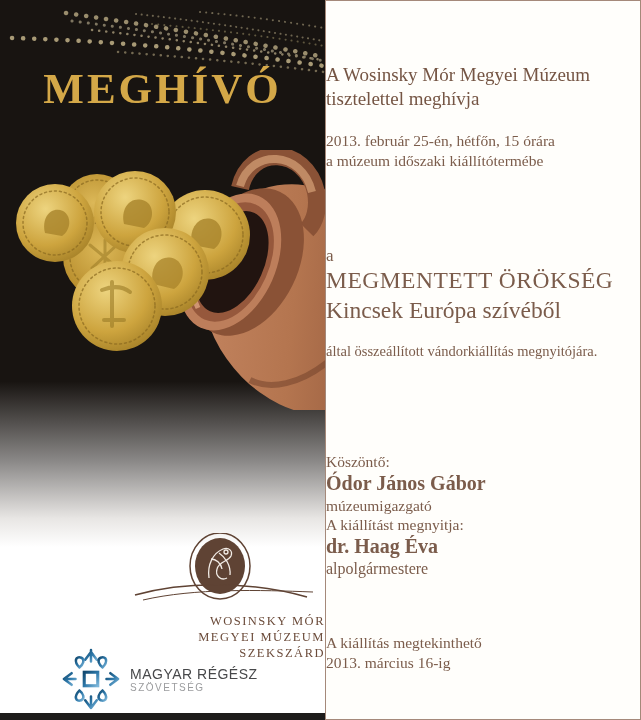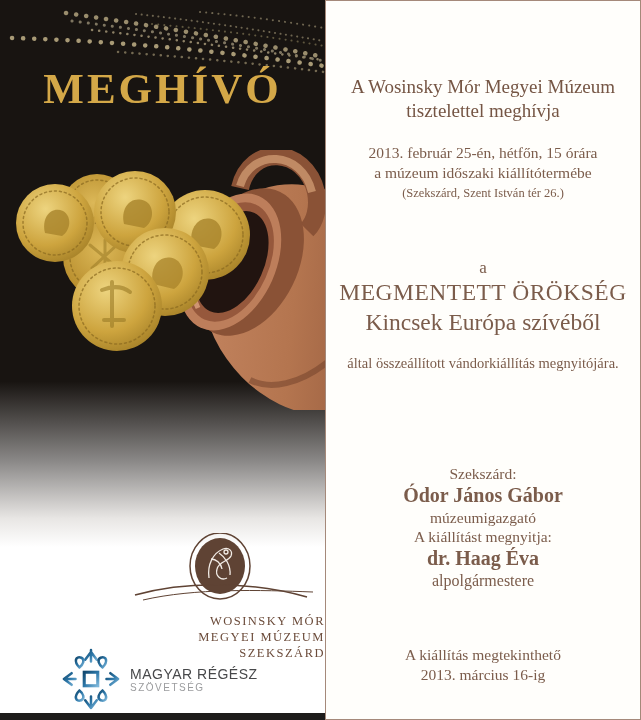--- a/index.html
+++ b/index.html
@@ -56,21 +56,21 @@
   }
   
   .right-panel{
     position:relative;
     width:314px;height:718px;
     background:#fffefb;
     border:1px solid #a5897a;
     color:#7b5c4b;
     flex:0 0 auto;
   }
-  .blk{position:absolute;left:0;right:0;text-align:center;margin-top:12px;}
+  .blk{position:absolute;left:0;right:0;}
   .intro{top:62px;font-size:19px;line-height:24px;color:#755544;}
   .datetime{top:130px;font-size:15.5px;line-height:20px;}
   .datetime .small{font-size:12.5px;}
   .expo{top:245px;}
   .expo-article{font-size:17px;line-height:20px;}
   .expo-title{font-size:23.5px;line-height:29px;letter-spacing:0.5px;}
   .expo-subtitle{font-size:23.5px;line-height:30px;}
   .organizer{top:341px;font-size:14.5px;line-height:18.5px;}
   .program{top:451px;font-size:15.5px;line-height:19px;}
   .program .name{font-size:20px;line-height:25px;font-weight:bold;}
@@ -227,35 +227,34 @@
   <div class="right-panel">
 
     <div class="blk intro">
       <div>A Wosinsky Mór Megyei Múzeum</div>
       <div>tisztelettel meghívja</div>
     </div>
 
     <div class="blk datetime">
       <div>2013. február 25-én, hétfőn, 15 órára</div>
       <div>a múzeum időszaki kiállítótermébe</div>
-      <div class="small">(Szekszárd, Szent István tér 26.)</div>
     </div>
 
     <div class="blk expo">
       <div class="expo-article">a</div>
       <div class="expo-title">MEGMENTETT ÖRÖKSÉG</div>
       <div class="expo-subtitle">Kincsek Európa szívéből</div>
     </div>
 
     <div class="blk organizer">
       <div>által összeállított vándorkiállítás megnyitójára.</div>
     </div>
 
     <div class="blk program">
-      <div>Szekszárd:</div>
+      <div>Köszöntő:</div>
       <div class="name">Ódor János Gábor</div>
       <div>múzeumigazgató</div>
       <div>A kiállítást megnyitja:</div>
       <div class="name">dr. Haag Éva</div>
       <div class="wide">alpolgármestere</div>
     </div>
 
     <div class="blk viewing">
       <div>A kiállítás megtekinthető</div>
       <div>2013. március 16-ig</div>

